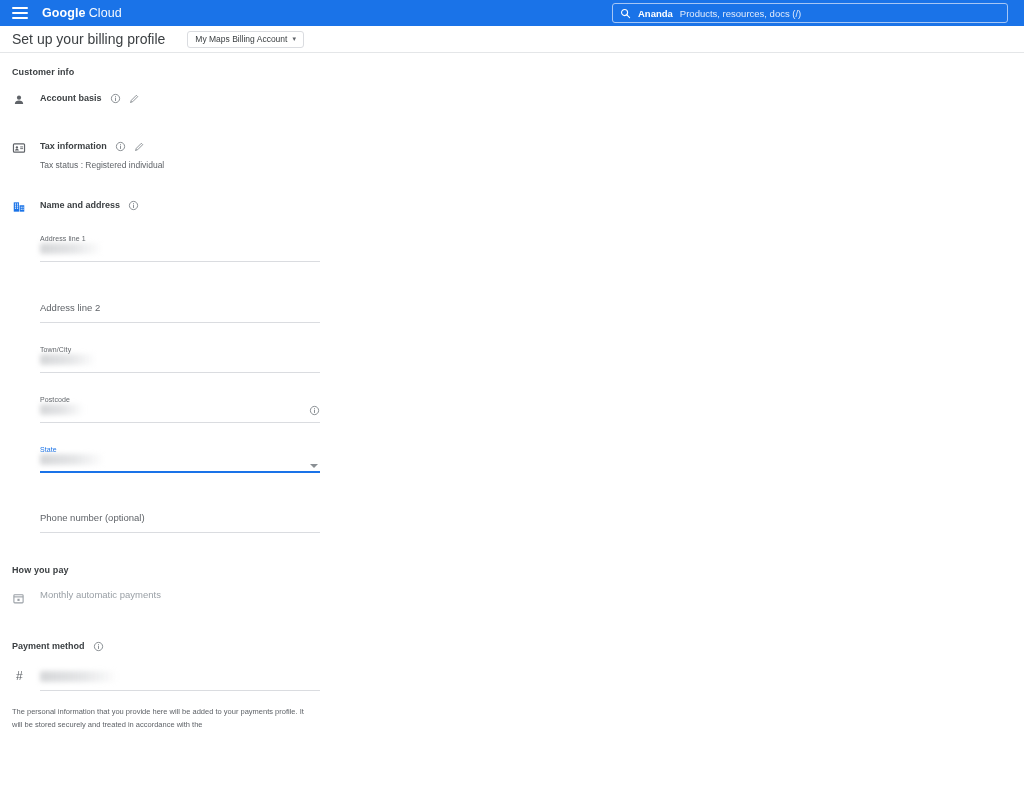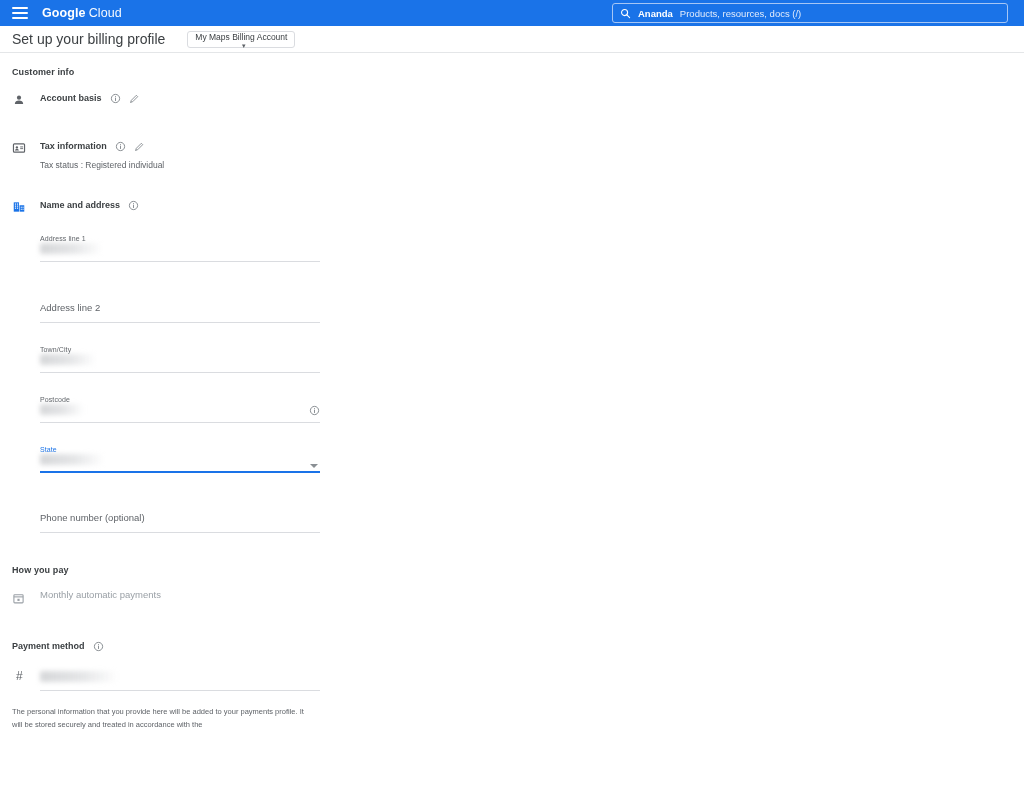--- a/index.html
+++ b/index.html
@@ -55,21 +55,20 @@
   .page-title { font-size: 14px; color: #3c4043; margin-right: 22px; white-space: nowrap; }
   .acct-chip {
     border: 1px solid #dadce0;
     border-radius: 3px;
     height: 17px;
     display: flex; align-items: center;
     padding: 0 7px;
     font-size: 8.5px; color: #3c4043;
     cursor: pointer; background: #fff;
     white-space: nowrap;
-    flex-direction: column;
   }
   .acct-chip .caret { margin-left: 5px; font-size: 7px; color: #5f6368; }
 
   
   .content { padding: 14px 0 0 0; }
   .col { width: 320px; padding-left: 12px; }
 
   .section-title {
     font-size: 9px; font-weight: 700; color: #3c4043;
     margin-bottom: 14px; letter-spacing: .1px;

